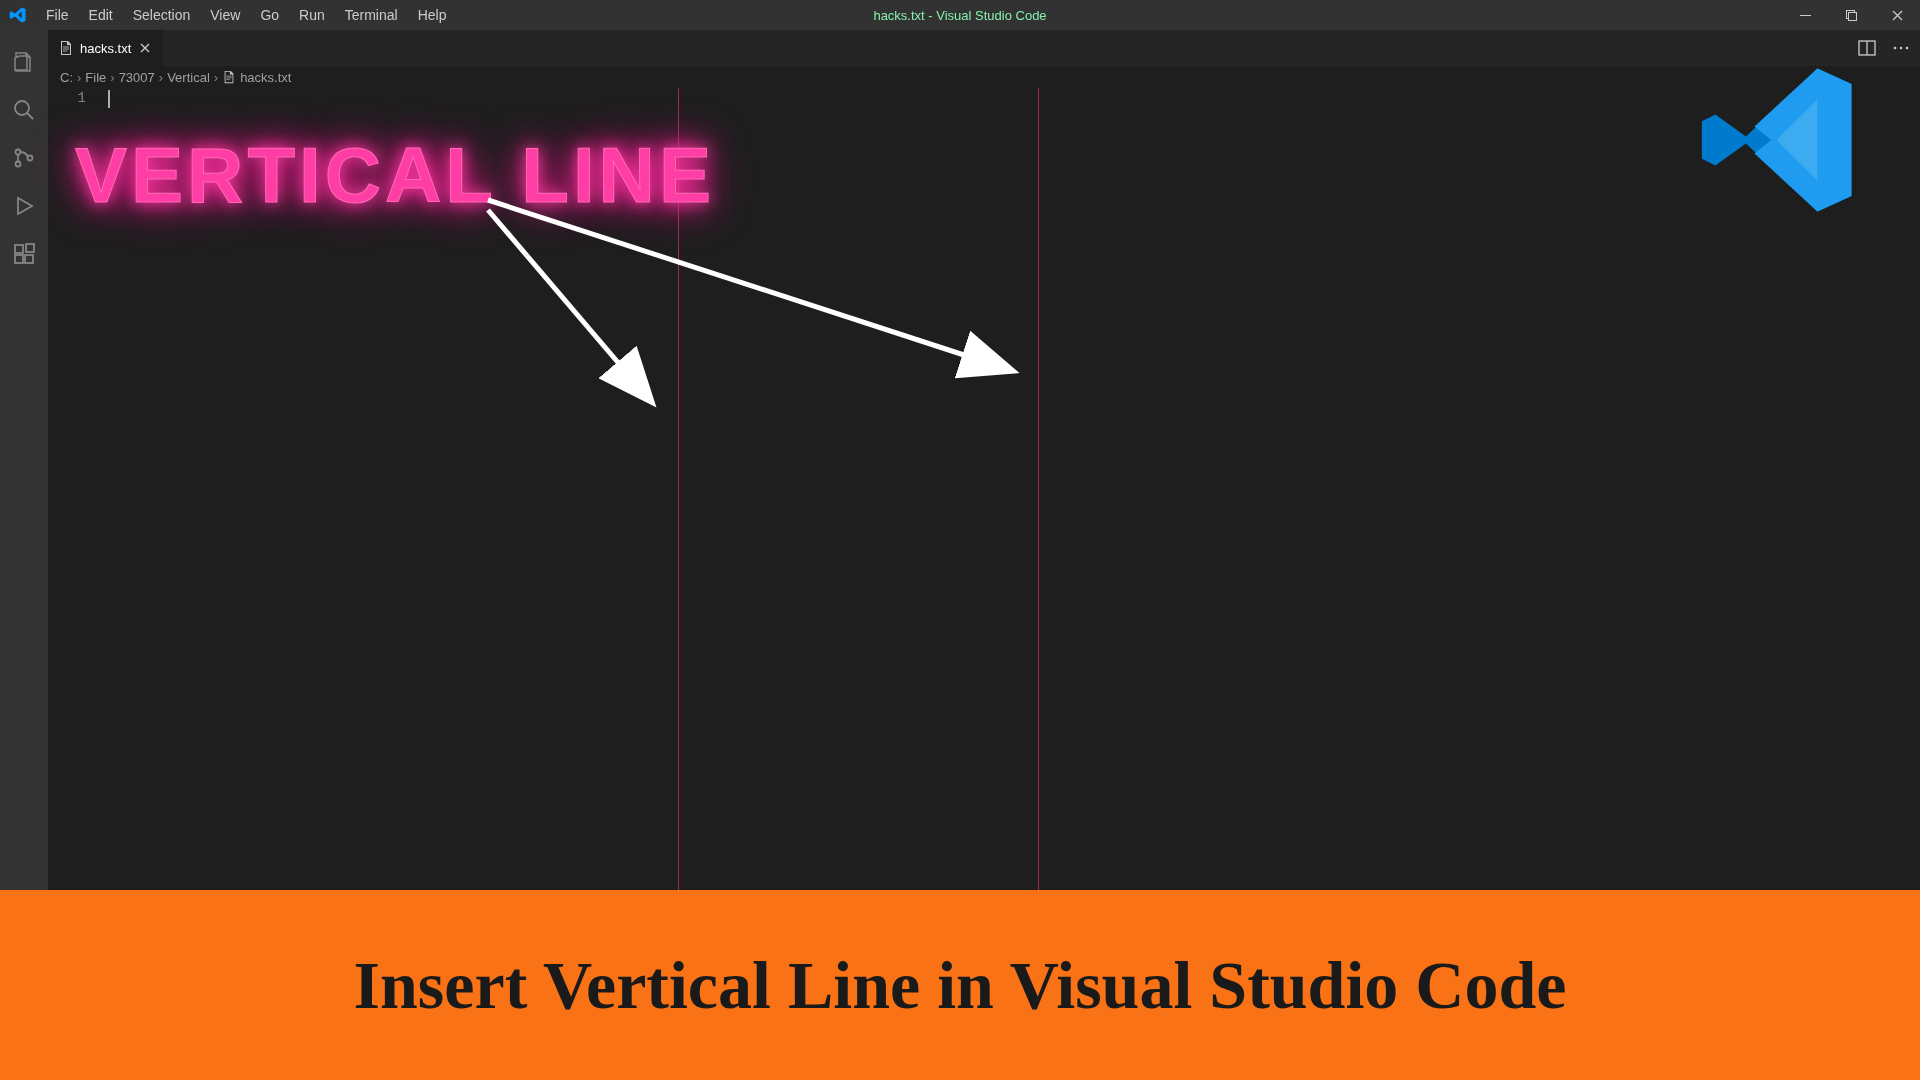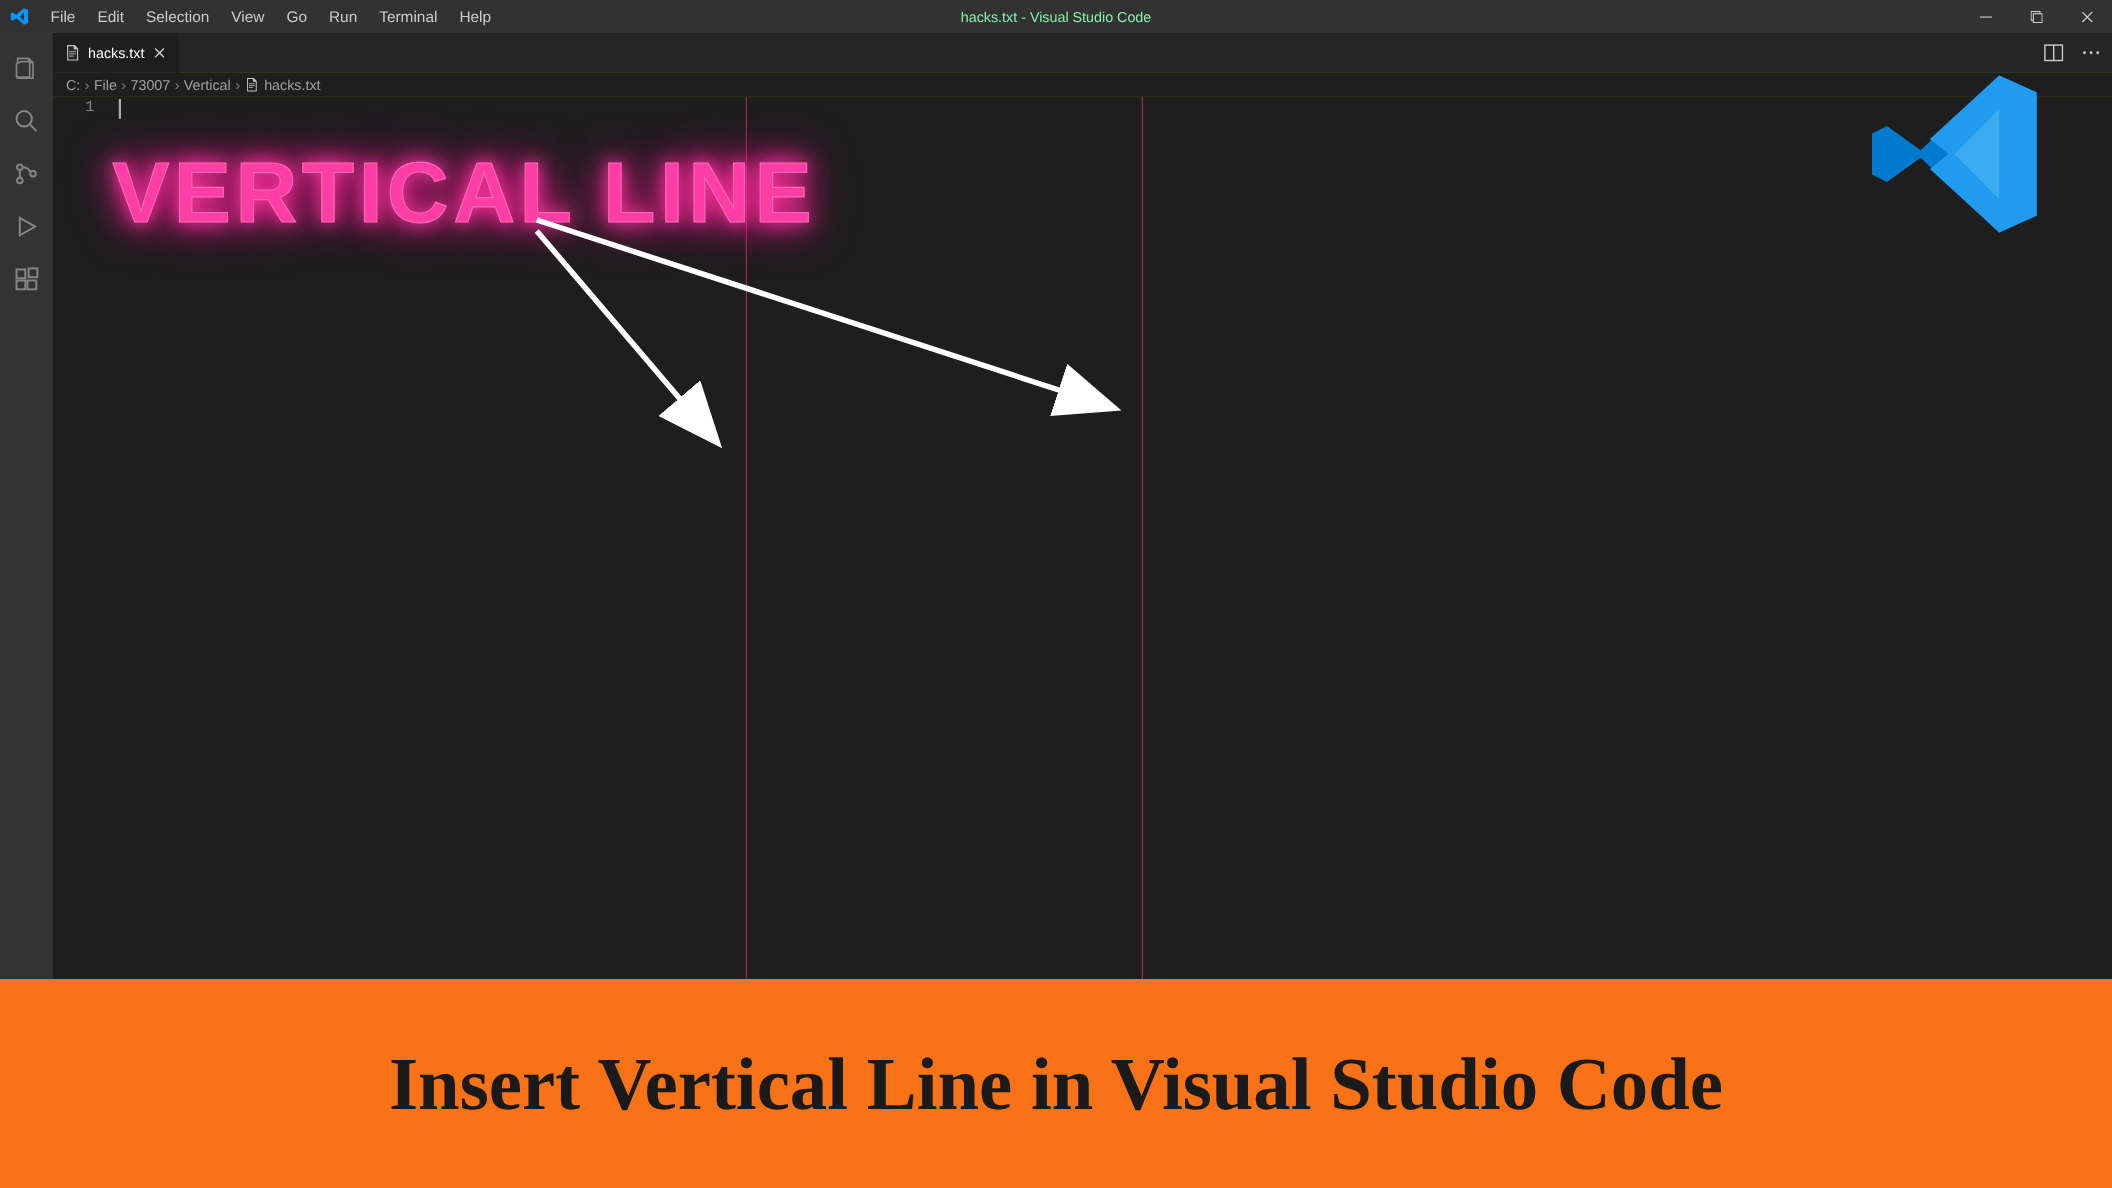--- a/index.html
+++ b/index.html
@@ -207,21 +207,21 @@
       width: 1px;
       background: #a03050;
     }
     .ruler-1 { left: 570px; }
     .ruler-2 { left: 930px; }
     
     
     .overlay-text {
       position: absolute;
       top: 130px;
-      left: 102px;
+      left: 75px;
       font-family: Impact, 'Arial Black', sans-serif;
       font-size: 78px;
       font-weight: 900;
       color: #ff3ea5;
       letter-spacing: 4px;
       text-shadow: 0 0 15px #ff3ea5, 0 0 30px #ff1493, 0 0 45px #ff1493;
       -webkit-text-stroke: 1px #ff69b4;
     }
     
     .arrows {

